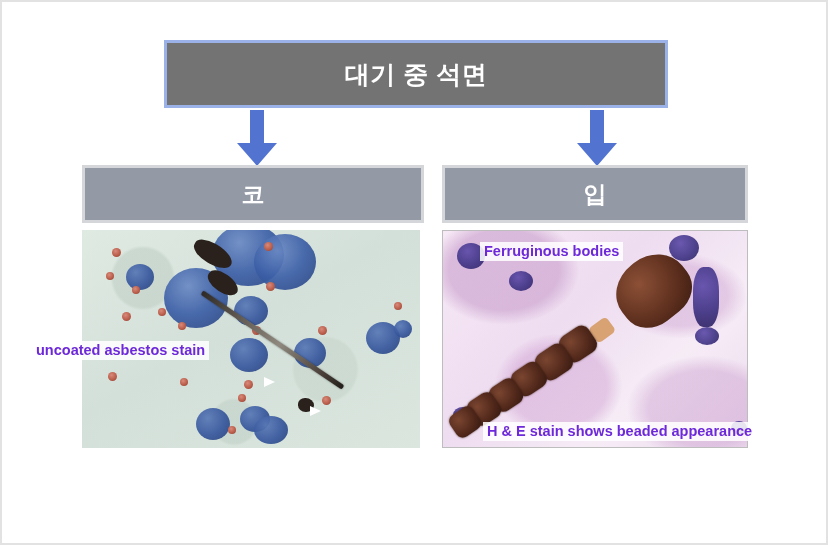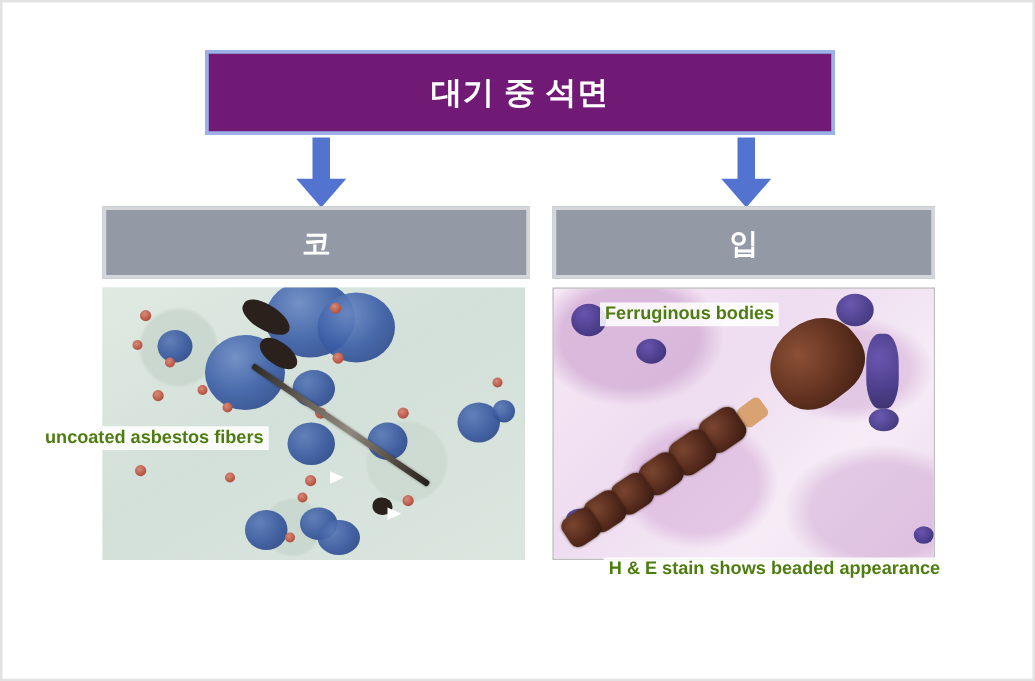--- a/index.html
+++ b/index.html
@@ -22,21 +22,21 @@
     border: 2px solid #e2e2e2;
   }
 
   
   .top-box {
     position: absolute;
     left: 162px;
     top: 38px;
     width: 504px;
     height: 68px;
-    background: #701a75;
+    background: #737373;
     border: 3px solid #9bb2e8;
     box-sizing: border-box;
     display: flex;
     align-items: center;
     justify-content: center;
   }
   .top-box-label {
     color: #ffffff;
     font-size: 25px;
     font-weight: bold;
@@ -182,31 +182,31 @@
   }
   .bead-clear {
     position: absolute;
     background: #d8a273;
     border-radius: 22%;
   }
 
   
   .overlay-label {
     position: absolute;
-    color: #4d7c0f;
+    color: #6d28d9;
     font-size: 14.5px;
     font-weight: bold;
     background: rgba(255,255,255,0.86);
     padding: 1px 4px;
     white-space: nowrap;
     line-height: 1.2;
   }
   #label-uncoated     { left: 30px;  top: 339px; }
   #label-ferruginous  { left: 478px; top: 240px; }
-  #label-he-stain     { left: 481px; top: 420px; margin-top: 24px; }
+  #label-he-stain     { left: 481px; top: 420px; }
 
   
   .caption {
     position: absolute;
     left: 0; right: 0;
     top: 468px;
     text-align: center;
     color: #3d62cd;
     font-size: 19.5px;
     font-weight: bold;
@@ -295,18 +295,18 @@
     <div class="bead-clear" style="left:148px; top:90px; width:22px; height:18px; transform:rotate(-36deg);"></div>
 
     <div class="bead" style="left:118px; top:98px;  width:34px; height:30px; transform:rotate(-34deg);"></div>
     <div class="bead" style="left:94px;  top:116px; width:34px; height:30px; transform:rotate(-34deg);"></div>
     <div class="bead" style="left:70px;  top:134px; width:32px; height:28px; transform:rotate(-34deg);"></div>
     <div class="bead" style="left:48px;  top:150px; width:30px; height:28px; transform:rotate(-34deg);"></div>
     <div class="bead" style="left:26px;  top:164px; width:30px; height:28px; transform:rotate(-34deg);"></div>
     <div class="bead" style="left:8px;   top:178px; width:28px; height:26px; transform:rotate(-34deg);"></div>
   </div>
 
-  <div class="overlay-label" id="label-uncoated">uncoated asbestos fibers</div>
+  <div class="overlay-label" id="label-uncoated">uncoated asbestos stain</div>
   <div class="overlay-label" id="label-ferruginous">Ferruginous bodies</div>
   <div class="overlay-label" id="label-he-stain">H &amp; E stain shows beaded appearance</div>
 
 
 </div>
 
 </body></html>

